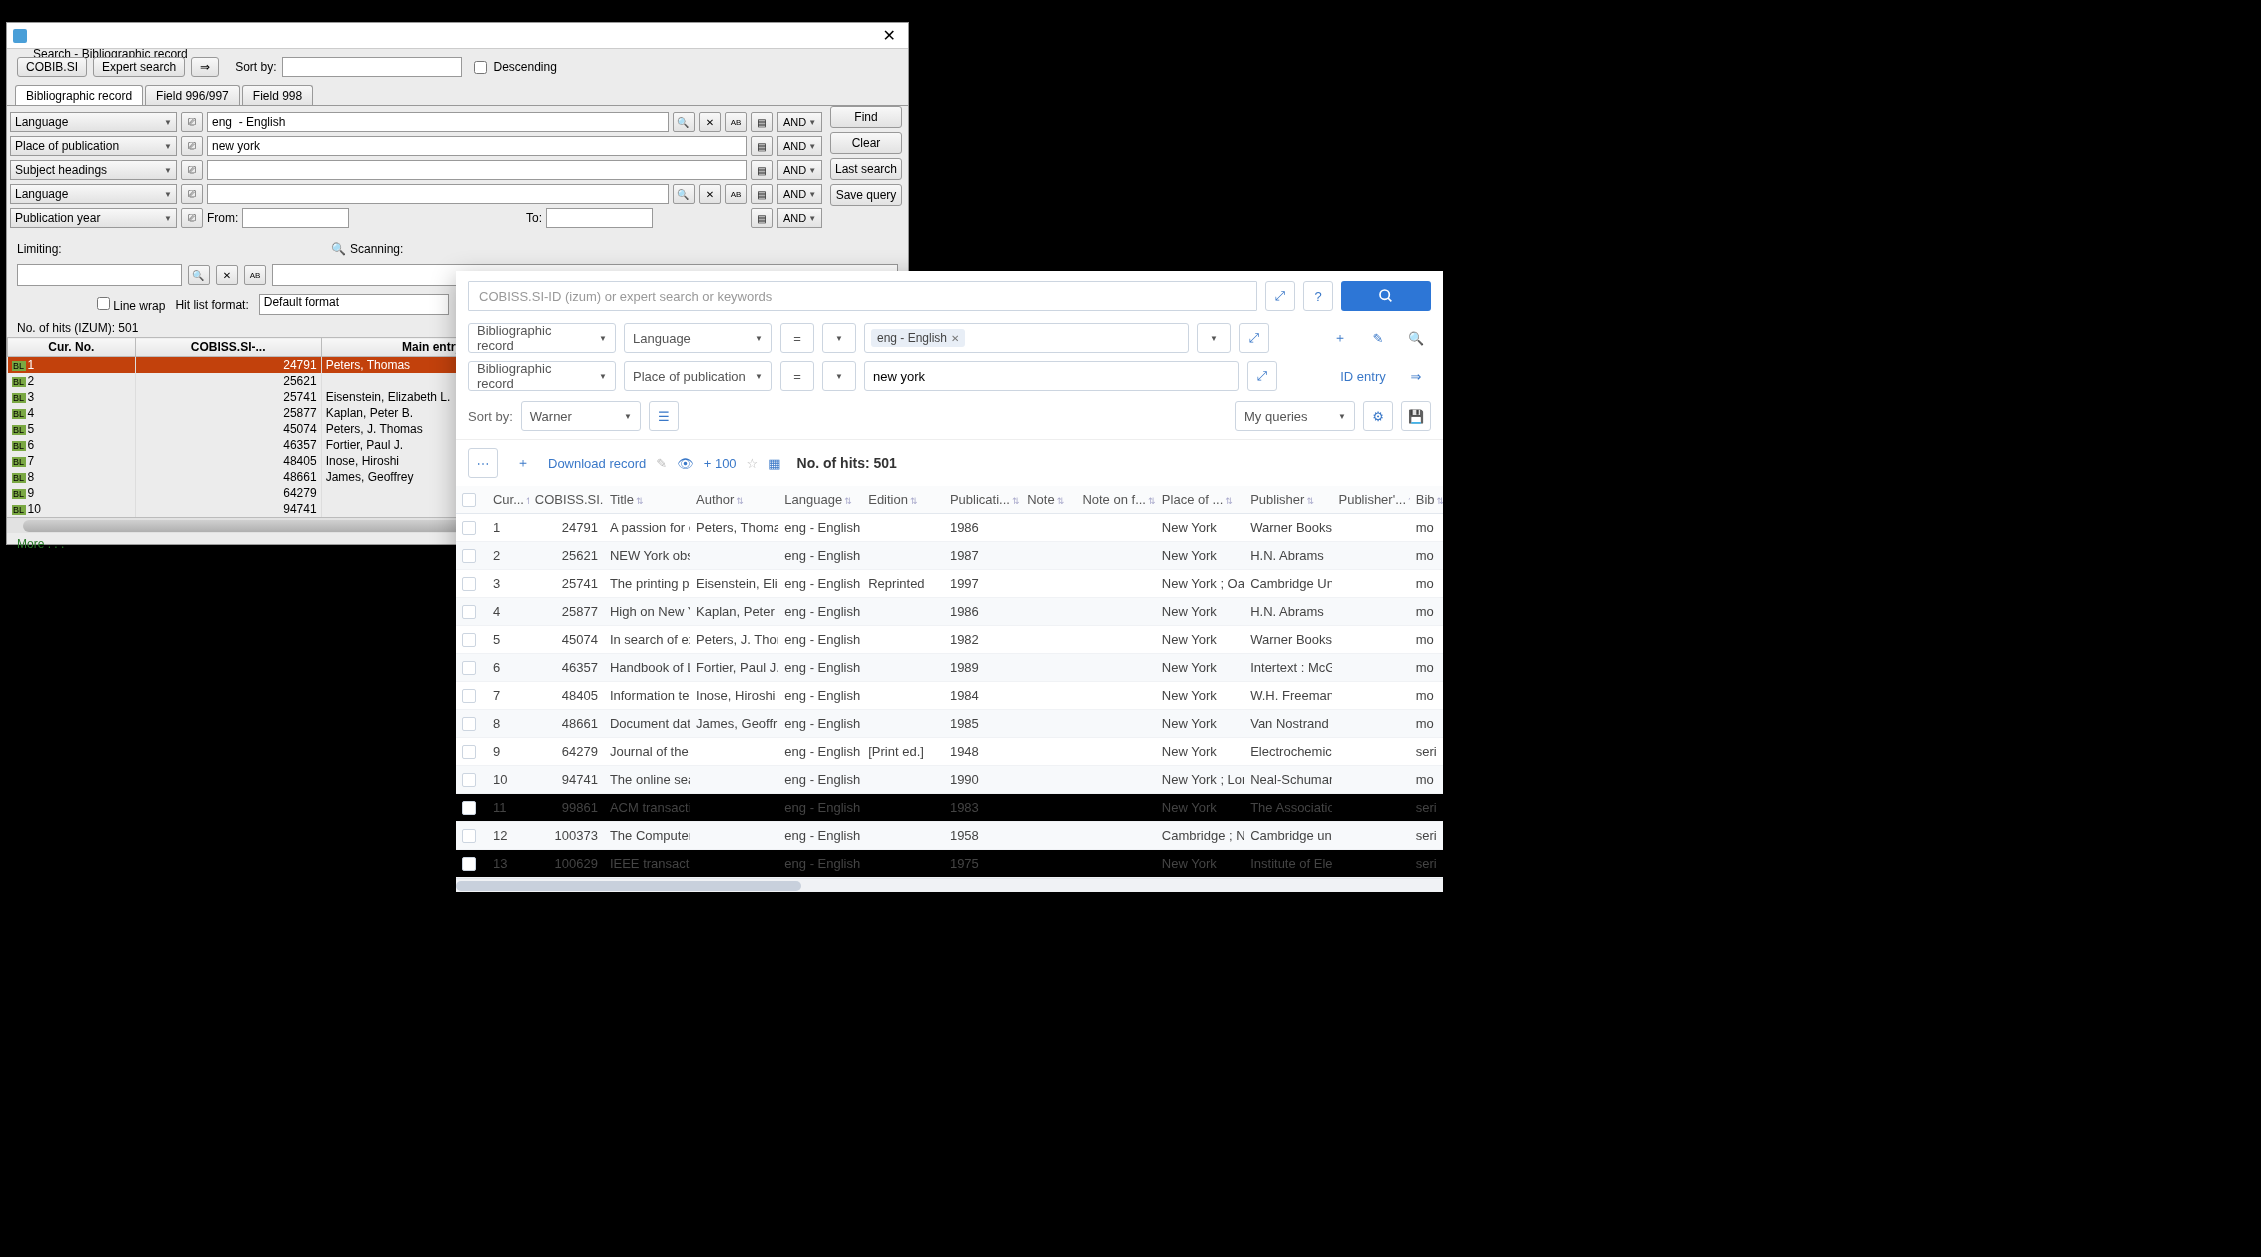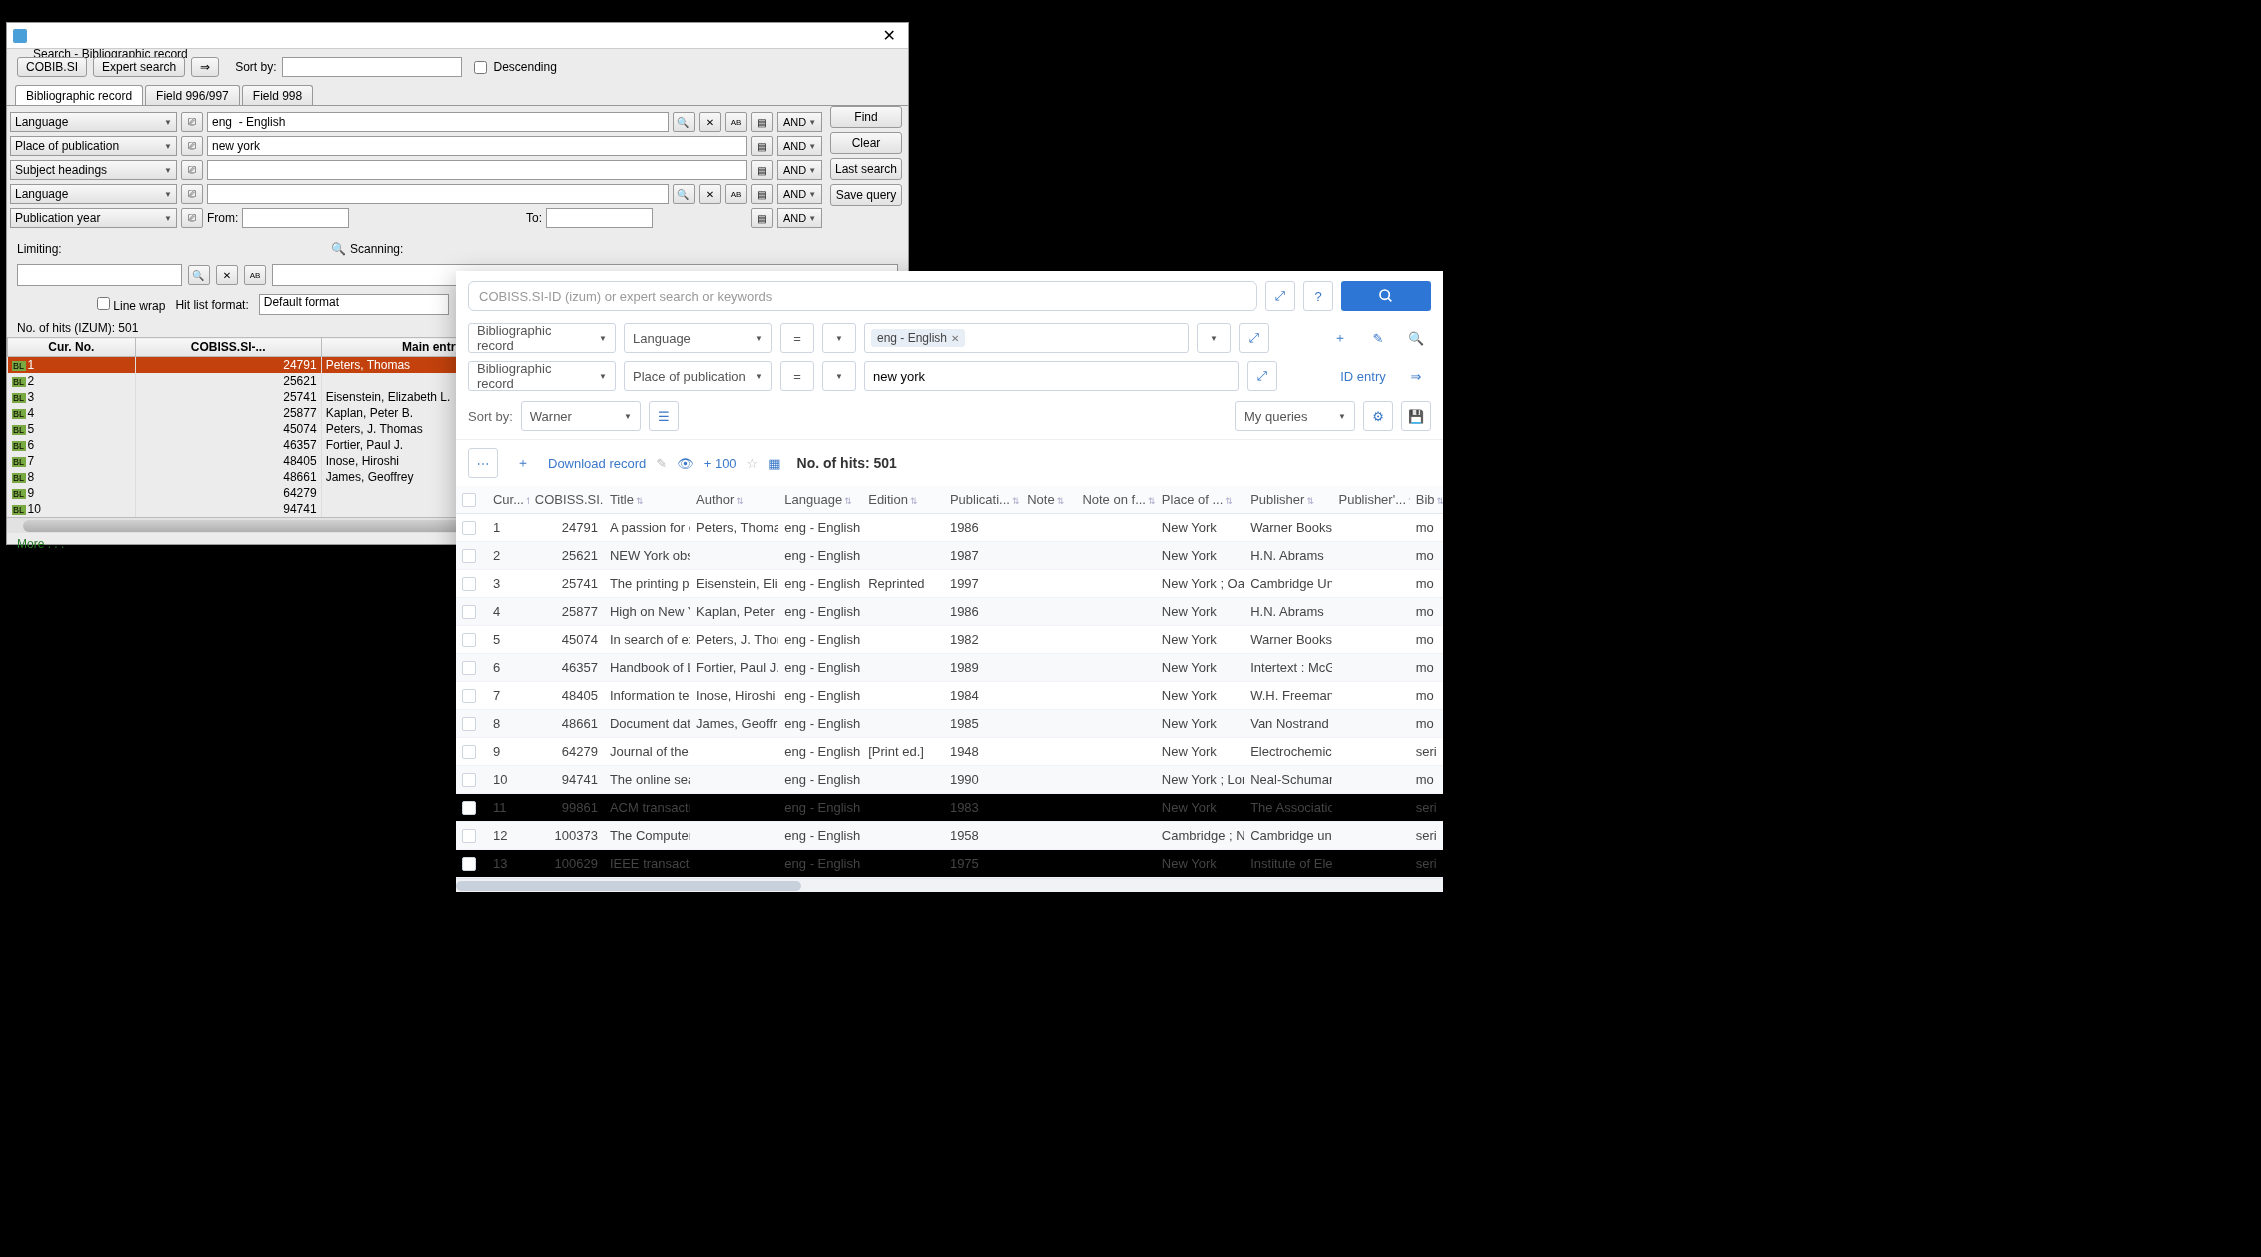--- a/index.html
+++ b/index.html
@@ -51,21 +51,21 @@
 
 .legacy-scrollbar { height: 16px; background: #e2e2e2; border-top: 1px solid #bbb; position: relative; }
 .legacy-scrollbar .thumb { position:absolute; left:16px; top:2px; height:12px; width:60%; background: linear-gradient(#d0d0d0,#b0b0b0); border-radius:6px; }
 
 .legacy-more { color: #2a7a2a; padding: 4px 10px; font-size: 12px; cursor: pointer; }
 
 
 .modern-window { position: absolute; left: 456px; top: 271px; width: 987px; height: 518px; background: #fff; box-shadow: 0 6px 24px rgba(0,0,0,0.3); font-size: 13px; }
 
 .modern-topbar { display: flex; align-items: center; gap: 8px; padding: 10px 12px; }
-.modern-search-input { flex: 1; height: 30px; border: 1px solid #ccd5e0; border-radius: 6px; padding: 4px 10px; font-size: 13px; color: #888; display:flex; align-items:center; }
+.modern-search-input { flex: 1; height: 30px; border: 1px solid #ccd5e0; border-radius: 1px; padding: 4px 10px; font-size: 13px; color: #888; display:flex; align-items:center; }
 .modern-icon-btn { width: 30px; height: 30px; border: 1px solid #ccd5e0; border-radius: 3px; background: #fff; display: flex; align-items: center; justify-content: center; cursor: pointer; color: #3a78c8; font-size: 13px; }
 .modern-primary-btn { width: 90px; height: 30px; background: #2d76d6; border: none; border-radius: 3px; color: #fff; font-size: 14px; cursor: pointer; display:flex; align-items:center; justify-content:center; }
 
 .modern-filter-row { display: flex; align-items: center; gap: 8px; padding: 2px 12px 6px; }
 .modern-select { height: 30px; border: 1px solid #ccd5e0; border-radius: 3px; background: #fff; padding: 0 8px; font-size: 13px; color: #555; display: flex; align-items: center; justify-content: space-between; gap: 8px; cursor: pointer; }
 .modern-select.w1 { width: 148px; }
 .modern-select.w2 { width: 148px; }
 .modern-select.op { width: 34px; justify-content:center; }
 .modern-tag-input { flex:1; height: 30px; border: 1px solid #ccd5e0; border-radius: 3px; padding: 0 6px; display: flex; align-items: center; gap: 4px; }
 .modern-tag { background: #e8eef6; border-radius: 3px; padding: 2px 6px; font-size: 12px; color: #444; display:flex; align-items:center; gap:4px; }

